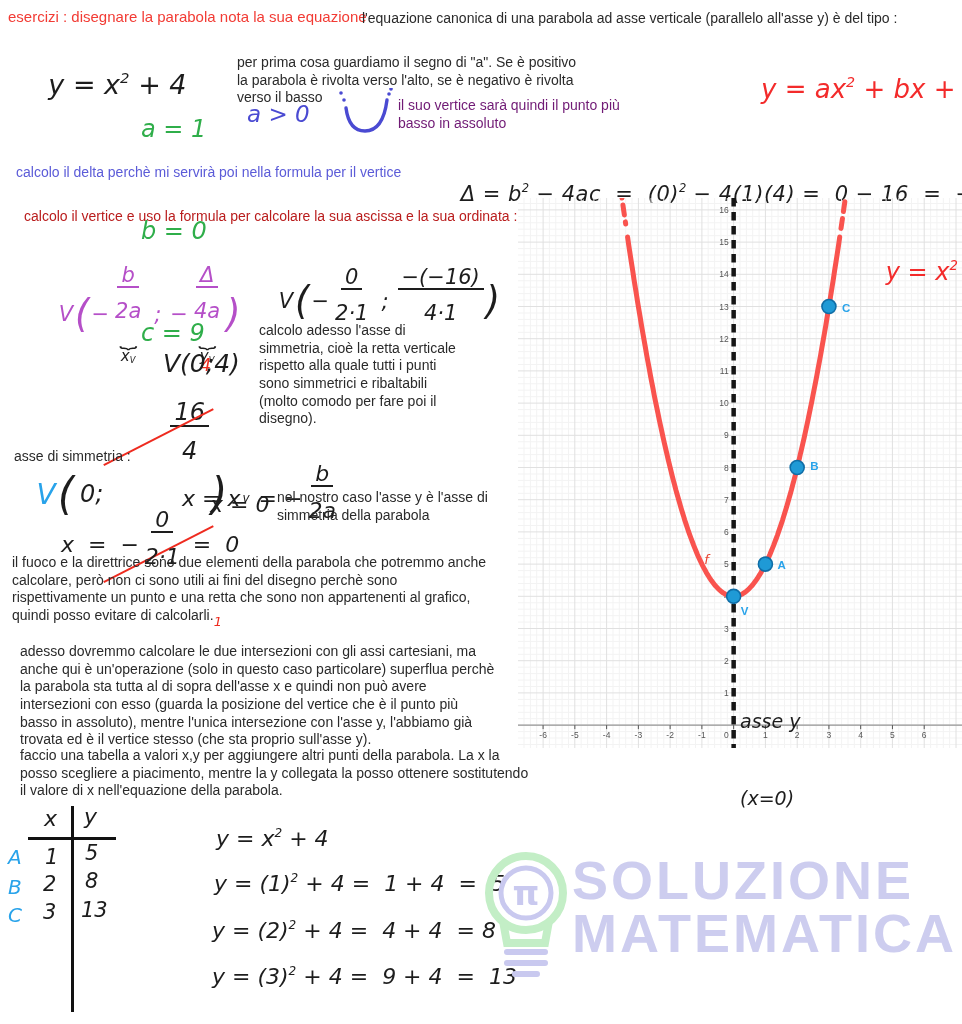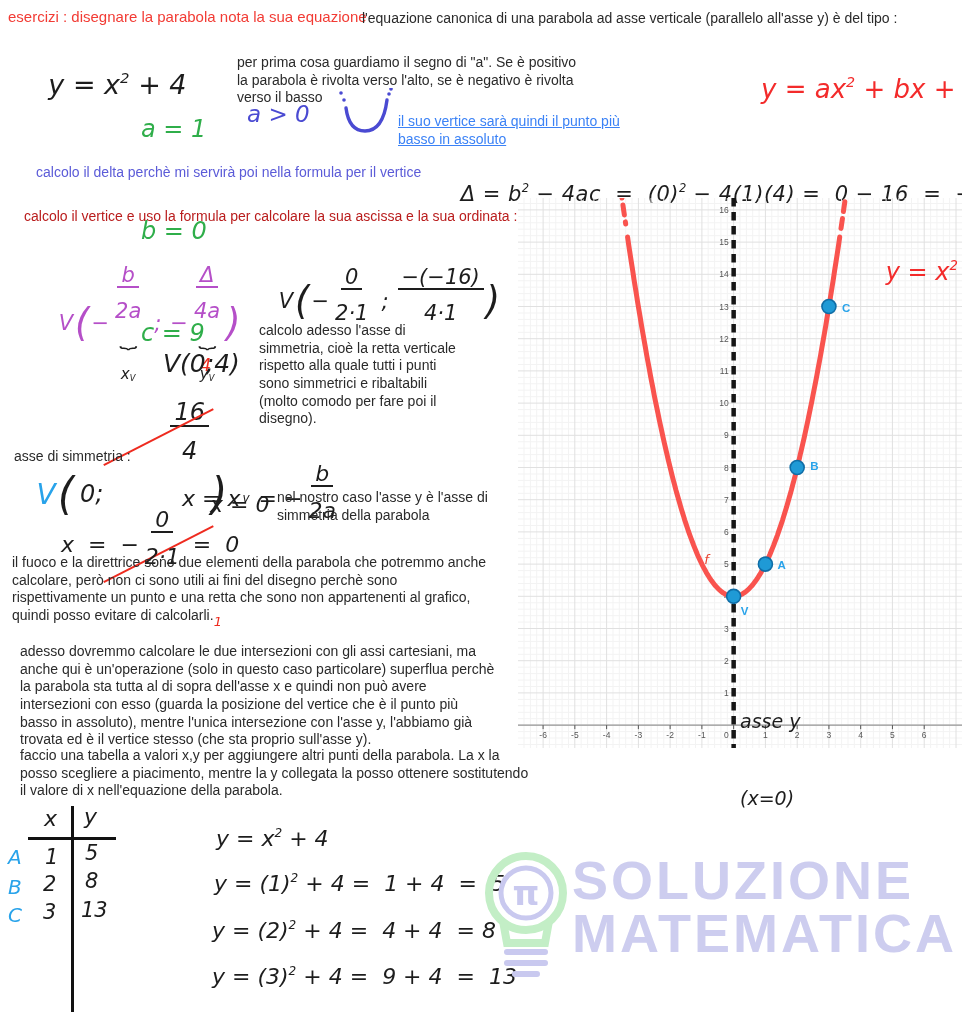--- a/index.html
+++ b/index.html
@@ -10,21 +10,21 @@
   .hw{font-family:"DejaVu Sans",sans-serif;font-style:italic;color:#1d1d1d;white-space:pre;}
   .mrow{display:inline-flex;align-items:center;gap:2px;}
   .frac{display:inline-flex;flex-direction:column;align-items:center;vertical-align:middle;line-height:1.05;}
   .frac .nm{padding:0 4px;border-bottom:2px solid currentColor;}
   .frac .dn{padding:12px 4px;}
   .sup{font-size:0.55em;vertical-align:0.75em;letter-spacing:0;}
   .sub{font-size:0.55em;vertical-align:-0.25em;}
   .paren{font-size:1.75em;font-weight:300;transform:scaleY(1.05);display:inline-block;line-height:1;}
   .fcol{display:inline-flex;flex-direction:column;align-items:center;}
   .brace{line-height:.55;transform:scaleX(1.7);font-style:normal;font-size:.85em;}
-  .blabel{font-size:.72em;margin-top:21px;}
+  .blabel{font-size:.72em;margin-top:3px;}
   .crossfrac{position:relative;display:inline-block;}
   .crossfrac .xl{position:absolute;left:-12%;width:124%;border-top:2.6px solid #ee2b1f;transform:rotate(-27deg);}
   .crossfrac .xl1{top:26%;}
   .crossfrac .xl2{top:74%;}
   .corr-top{position:absolute;top:-17px;right:-2px;color:#ee2b1f;font-size:17px;}
   .corr-bot{position:absolute;bottom:-13px;right:-13px;color:#ee2b1f;font-size:13px;}
   .graph-wrap{position:absolute;left:518px;top:198px;width:444px;height:550px;}
   .graph-wrap svg{position:absolute;left:0;top:0;overflow:hidden;}
   .logo{color:#cdcdef;font-weight:bold;letter-spacing:3px;font-size:54px;line-height:1;
         font-family:"Liberation Sans",sans-serif;}
@@ -56,23 +56,23 @@
   <div class="abs hw" style="left:247px;top:101px;font-size:23px;color:#4a4ad2;">a &gt; 0</div>
 
   <svg class="abs" style="left:336px;top:88px;" width="62" height="52">
     <path d="M10,20 Q13,43 29,43 Q47,43 51,12" stroke="#4a4ad2" stroke-width="3.4" fill="none" stroke-linecap="round"></path>
     <circle cx="8" cy="12" r="1.8" fill="#4a4ad2"></circle>
       <circle cx="5" cy="5" r="1.8" fill="#4a4ad2"></circle>
     <circle cx="53" cy="6" r="1.8" fill="#4a4ad2"></circle>
       <circle cx="55" cy="1" r="1.8" fill="#4a4ad2"></circle>
   </svg>
 
-  <div class="abs txt" style="left:398px;top:113px;width:238px;color:#3b82f6;text-decoration:underline;">il suo vertice sarà quindi il punto più basso in assoluto</div>
-
-  <div class="abs txt" style="left:36px;top:164px;color:#5b5bd8;">calcolo il delta perchè mi servirà poi nella formula per il vertice</div>
+  <div class="abs txt" style="left:398px;top:97px;width:238px;color:#701a75;">il suo vertice sarà quindi il punto più basso in assoluto</div>
+
+  <div class="abs txt" style="left:16px;top:164px;color:#5b5bd8;">calcolo il delta perchè mi servirà poi nella formula per il vertice</div>
   <div class="abs hw" style="left:432px;top:157px;font-size:21px;letter-spacing:.5px;">
     <span>Δ = b</span><span class="sup">2</span><span> − 4ac  =  (0)</span><span class="sup">2</span><span> − 4(1)(4) =  0 − 16  =  − 16</span>
   </div>
 
   <div class="abs txt" style="left:24px;top:208px;color:#b91c1c;">calcolo il vertice e uso la formula per calcolare la sua ascissa e la sua ordinata :</div>
 
   <div class="abs hw" style="left:32px;top:240px;font-size:21px;color:#b54fc8;">
     <span class="mrow">
       <span>V</span>
       <span class="paren">(</span>

